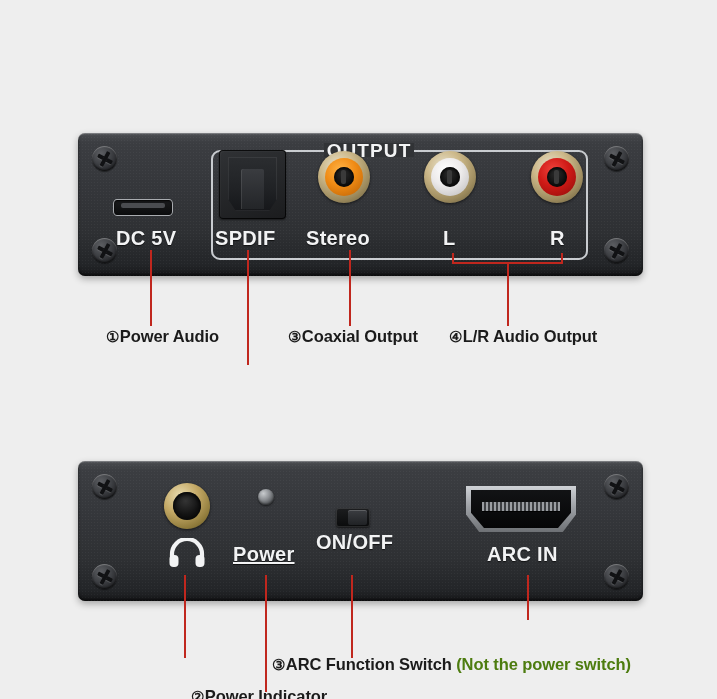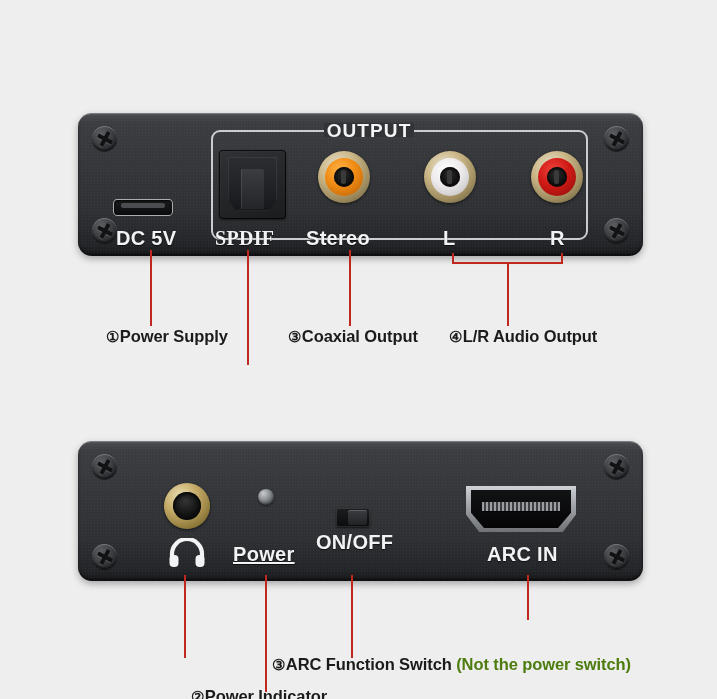--- a/index.html
+++ b/index.html
@@ -12,31 +12,32 @@
     width: 717px;
     height: 699px;
     background: #eeeeee;
     overflow: hidden;
     font-family: "Liberation Sans", sans-serif;
   }
 
   
   .device {
     position: absolute;
-    border-radius: 14px;
+    border-radius: 7px;
     background:
       linear-gradient(180deg,
         #5a5c60 0px, #45474b 3px,
         #3b3d41 10px, #34363a 40%,
         #2e3033 70%, #232528 92%,
         #17181a 100%);
     box-shadow:
       0 3px 7px rgba(0,0,0,0.30),
       inset 0 1px 0 rgba(255,255,255,0.22),
       inset 0 -2px 3px rgba(0,0,0,0.55);
+    margin-top: 20px;
   }
   .device::before {
     
     content: "";
     position: absolute;
     inset: 0;
     border-radius: 13px;
     opacity: 0.40;
     background-image:
       radial-gradient(rgba(255,255,255,0.11) 0.5px, transparent 0.6px),
@@ -271,21 +272,21 @@
   .silk {
     position: absolute;
     color: #f2f3f4;
     font-size: 20px;
     font-weight: bold;
     letter-spacing: 0.3px;
     white-space: nowrap;
     text-shadow: 0 1px 1px rgba(0,0,0,0.65);
   }
   .silk-dc5v   { left: 116px; top: 227px; }
-  .silk-spdif  { left: 215px; top: 227px; font-family: Liberation Serif, serif; }
+  .silk-spdif  { left: 215px; top: 227px; }
   .silk-coax   { left: 306px; top: 227px; }
   .silk-l      { left: 443px; top: 227px; }
   .silk-r      { left: 550px; top: 227px; }
   .silk-power  { left: 233px; top: 543px; text-decoration: underline; }
   .silk-onoff  { left: 316px; top: 531px; }
   .silk-arcin  { left: 487px; top: 543px; }
   .silk-hp {
     position: absolute;
     left: 168px; top: 538px;
     width: 38px; height: 30px;
@@ -379,21 +380,21 @@
   <div class="silk silk-r">R</div>
 
   <div class="lead" style="left:150px; top:250px; height:76px;"></div>
   <div class="lead" style="left:247px; top:250px; height:115px;"></div>
   <div class="lead" style="left:349px; top:250px; height:76px;"></div>
 
   <div class="bracket" style="left:452px; top:253px; width:111px; height:11px;"></div>
   <div class="bracket-stem" style="left:507px; top:262px; height:64px;"></div>
 
   <div class="callout" style="left:106px; top:327px;">
-    <span class="num">①</span><span>Power Supply</span>
+    <span class="num">①</span><span>Power Audio</span>
   </div>
   <div class="callout" style="left:449px; top:327px;">
     <span class="num">④</span><span>L/R Audio Output</span>
   </div>
   <div class="callout" style="left:288px; top:327px;">
     <span class="num">③</span><span>Coaxial Output</span>
   </div>
 
   <div class="device device-bot">
     <div class="screw" style="left:14px;  top:13px;">

